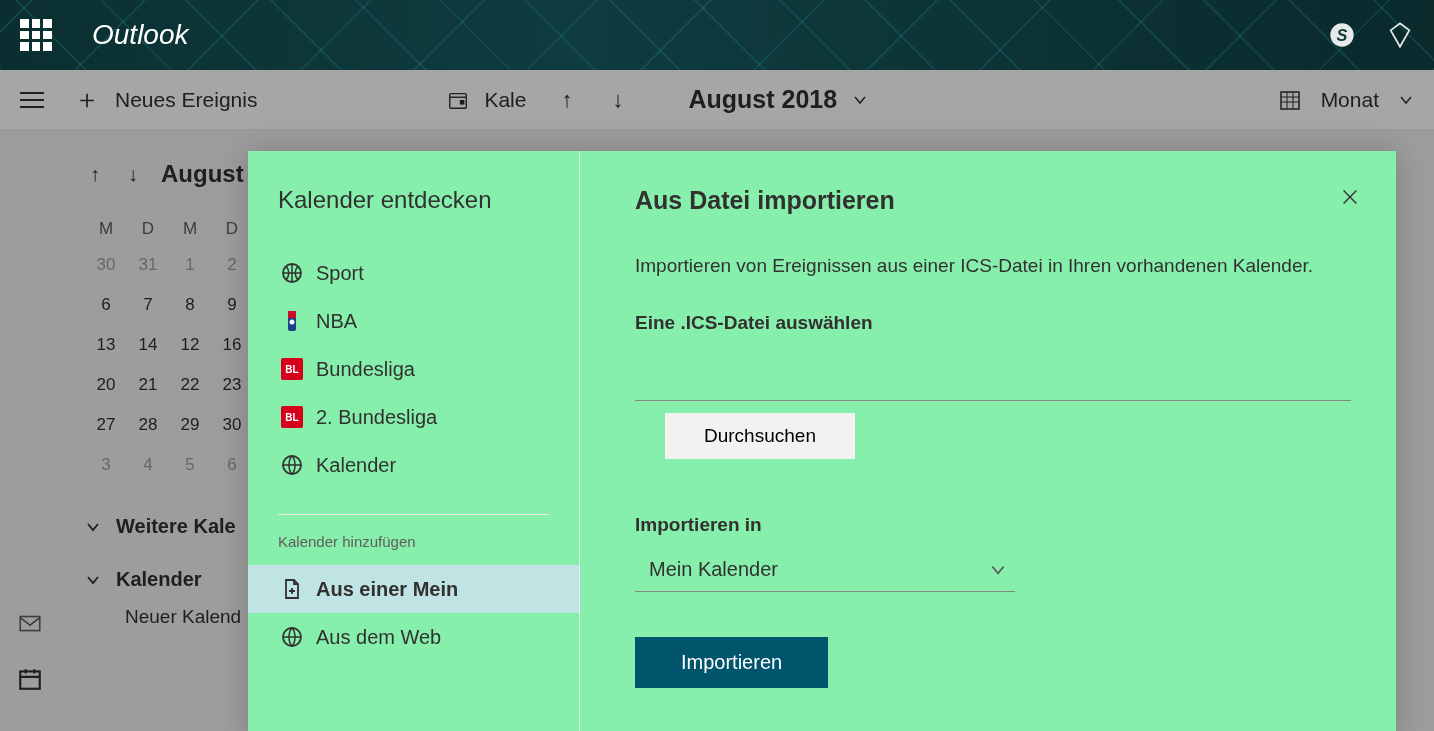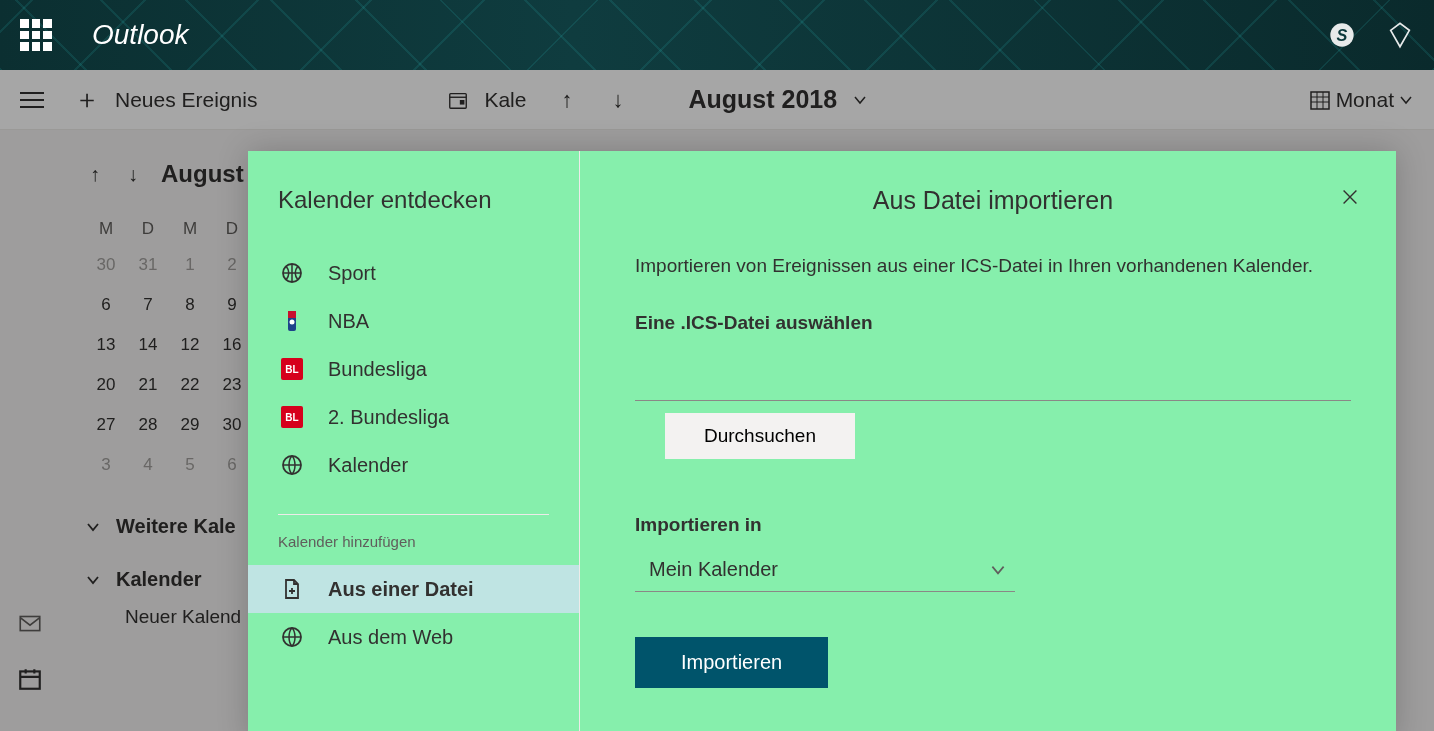--- a/index.html
+++ b/index.html
@@ -26,21 +26,21 @@
     display: flex; align-items: center; padding: 0 20px; gap: 30px; color: #323130;
   }
   .hamburger { display: flex; flex-direction: column; gap: 5px; cursor: pointer; width: 24px; }
   .hamburger span { height: 2px; background: #323130; }
   .new-event { display: flex; align-items: center; gap: 15px; cursor: pointer; font-size: 21px; }
   .plus-icon { font-size: 26px; font-weight: 300; }
   .today-btn { display: flex; align-items: center; gap: 15px; margin-left: 160px; cursor: pointer; font-size: 21px; }
   .cal-icon { width: 22px; height: 22px; }
   .arrow-btn { font-size: 22px; cursor: pointer; padding: 0 5px; }
   .month-title { font-size: 25px; font-weight: 600; margin-left: 30px; display: flex; align-items: center; gap: 15px; cursor: pointer; }
-  .view-switch { margin-left: auto; display: flex; align-items: center; gap: 4px; font-size: 21px; cursor: pointer; }
+  .view-switch { margin-left: auto; display: flex; align-items: center; gap: 19px; font-size: 21px; cursor: pointer; }
 
   
   .background-area { position: absolute; top: 130px; left: 0; right: 0; bottom: 0; display: flex; }
   .rail { width: 60px; display: flex; flex-direction: column; align-items: center; gap: 30px; padding-top: 480px; color: #605e5c; }
   .rail svg { width: 26px; height: 26px; }
   .sidebar-cal { width: 340px; padding: 30px 25px 0 25px; color: #323130; }
   .mini-month-nav { display: flex; align-items: center; gap: 18px; font-size: 24px; font-weight: 600; margin-bottom: 25px; }
   .mini-month-nav .arrow-btn { font-size: 20px; font-weight: 400; }
   .mini-grid { display: grid; grid-template-columns: repeat(4, 42px); gap: 0; font-size: 17px; }
   .mini-grid .hdr { text-align: center; color: #605e5c; padding: 6px 0; }
@@ -52,28 +52,28 @@
   
   .dim-overlay { position: absolute; inset: 0; background: rgba(0,0,0,.35); }
 
   
   .dialog {
     position: absolute; top: 140px; left: 248px; width: 1148px; height: 591px;
     background: #86efac; display: flex; box-shadow: 0 0 30px rgba(0,0,0,.2); margin-top: 11px;
   }
   .dlg-left { width: 332px; border-right: 1px solid #edebe9; padding: 35px 0 0 30px; }
   .dlg-left h2 { font-size: 24px; font-weight: 400; color: #323130; margin-bottom: 35px; }
-  .cat-item { display: flex; align-items: flex-end; gap: 24px; padding: 12px 0 12px 2px; font-size: 20px; color: #323130; cursor: pointer; }
+  .cat-item { display: flex; align-items: flex-end; gap: 12px; padding: 12px 0 12px 2px; font-size: 20px; color: #323130; cursor: pointer; }
   .cat-item.selected { background: #bfe4e3; margin-left: -30px; padding-left: 32px; font-weight: 600; }
   .cat-icon { width: 24px; height: 24px; flex: 0 0 24px; display: flex; align-items: center; justify-content: center; }
   .divider { height: 1px; background: #edebe9; margin: 25px 30px 18px -0px; }
   .subhead { font-size: 15px; color: #605e5c; margin-bottom: 15px; }
 
   .dlg-right { flex: 1; padding: 35px 45px 0 55px; position: relative; }
-  .dlg-right h2 { font-size: 25px; font-weight: 400; color: #323130; margin-bottom: 40px; text-align: center; }
+  .dlg-right h2 { font-size: 25px; font-weight: 700; color: #323130; margin-bottom: 40px; }
   .close-btn { position: absolute; top: 35px; right: 35px; cursor: pointer; }
   .close-btn svg { width: 22px; height: 22px; }
   .desc { font-size: 19px; color: #323130; margin-bottom: 35px; }
   .field-label { font-size: 19px; font-weight: 600; color: #323130; margin-bottom: 12px; }
   .file-row { border-bottom: 1px solid #8a8886; height: 55px; margin-bottom: 12px; }
   .browse-btn { background: #f3f2f1; border: none; padding: 12px 39px; font-size: 19px; cursor: pointer; margin-left: 30px; }
   .select-wrap { display: flex; align-items: center; justify-content: space-between; width: 380px; border-bottom: 1px solid #8a8886; padding: 10px 8px 10px 14px; font-size: 20px; color: #323130; cursor: pointer; margin-top: 8px; }
   .primary-btn { background: #00546b; color: #fff; border: none; padding: 14px 46px; font-size: 20px; cursor: pointer; margin-top: 45px; }
   .section-gap { height: 55px; }
 
@@ -261,21 +261,21 @@
     <div class="subhead">Kalender hinzufügen</div>
     <div id="add-list">
         <div class="cat-item selected">
           <span class="cat-icon">
             <svg viewBox="0 0 24 24">
               <path d="M6 3 H14 L18 7 V21 H6 Z" fill="none" stroke="#323130" stroke-width="1.8"></path>
               <path d="M14 3 V7 H18" fill="none" stroke="#323130" stroke-width="1.8"></path>
               <path d="M12 11 V17 M9 14 H15" stroke="#323130" stroke-width="1.8"></path>
             </svg>
           </span>
-          <span>Aus einer Datei</span>
+          <span>Aus einer Mein</span>
         </div>
         <div class="cat-item">
           <span class="cat-icon">
             <svg viewBox="0 0 24 24">
               <circle cx="12" cy="12" r="9" fill="none" stroke="#323130" stroke-width="1.8"></circle>
               <path d="M3 12H21 M12 3C16 7 16 17 12 21 M12 3C8 7 8 17 12 21" fill="none" stroke="#323130" stroke-width="1.5"></path>
             </svg>
           </span>
           <span>Aus dem Web</span>
         </div>

